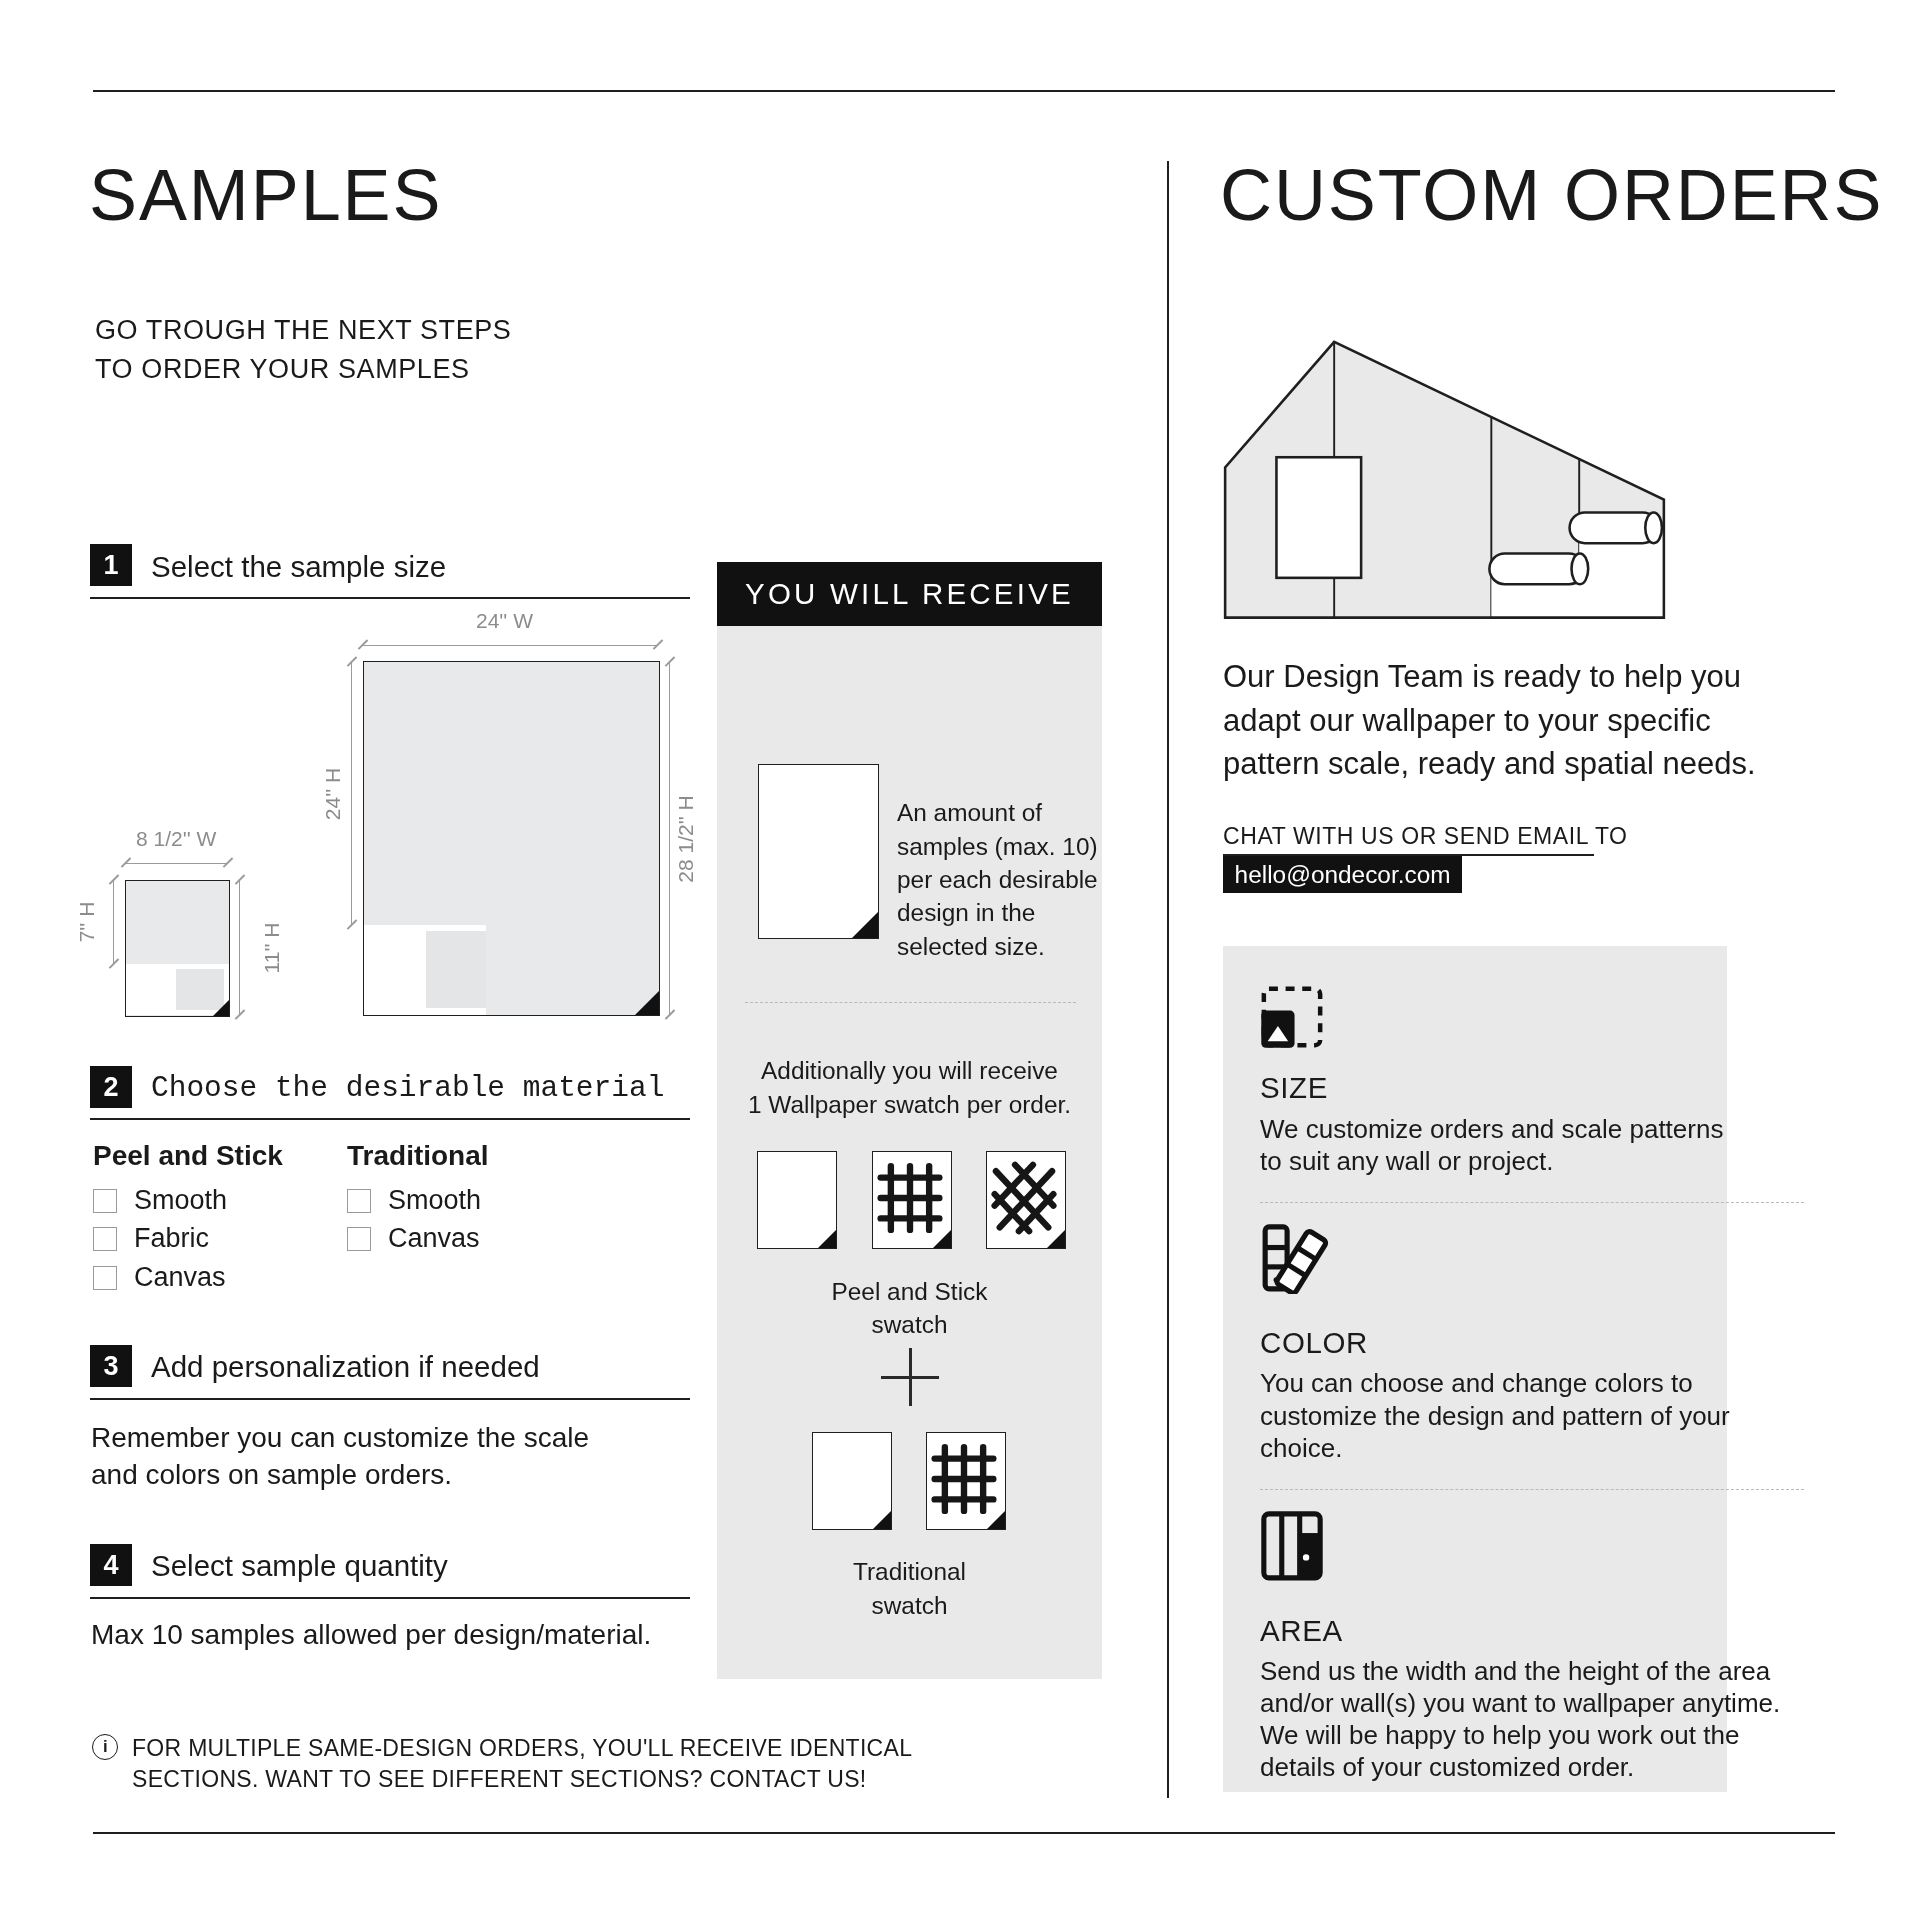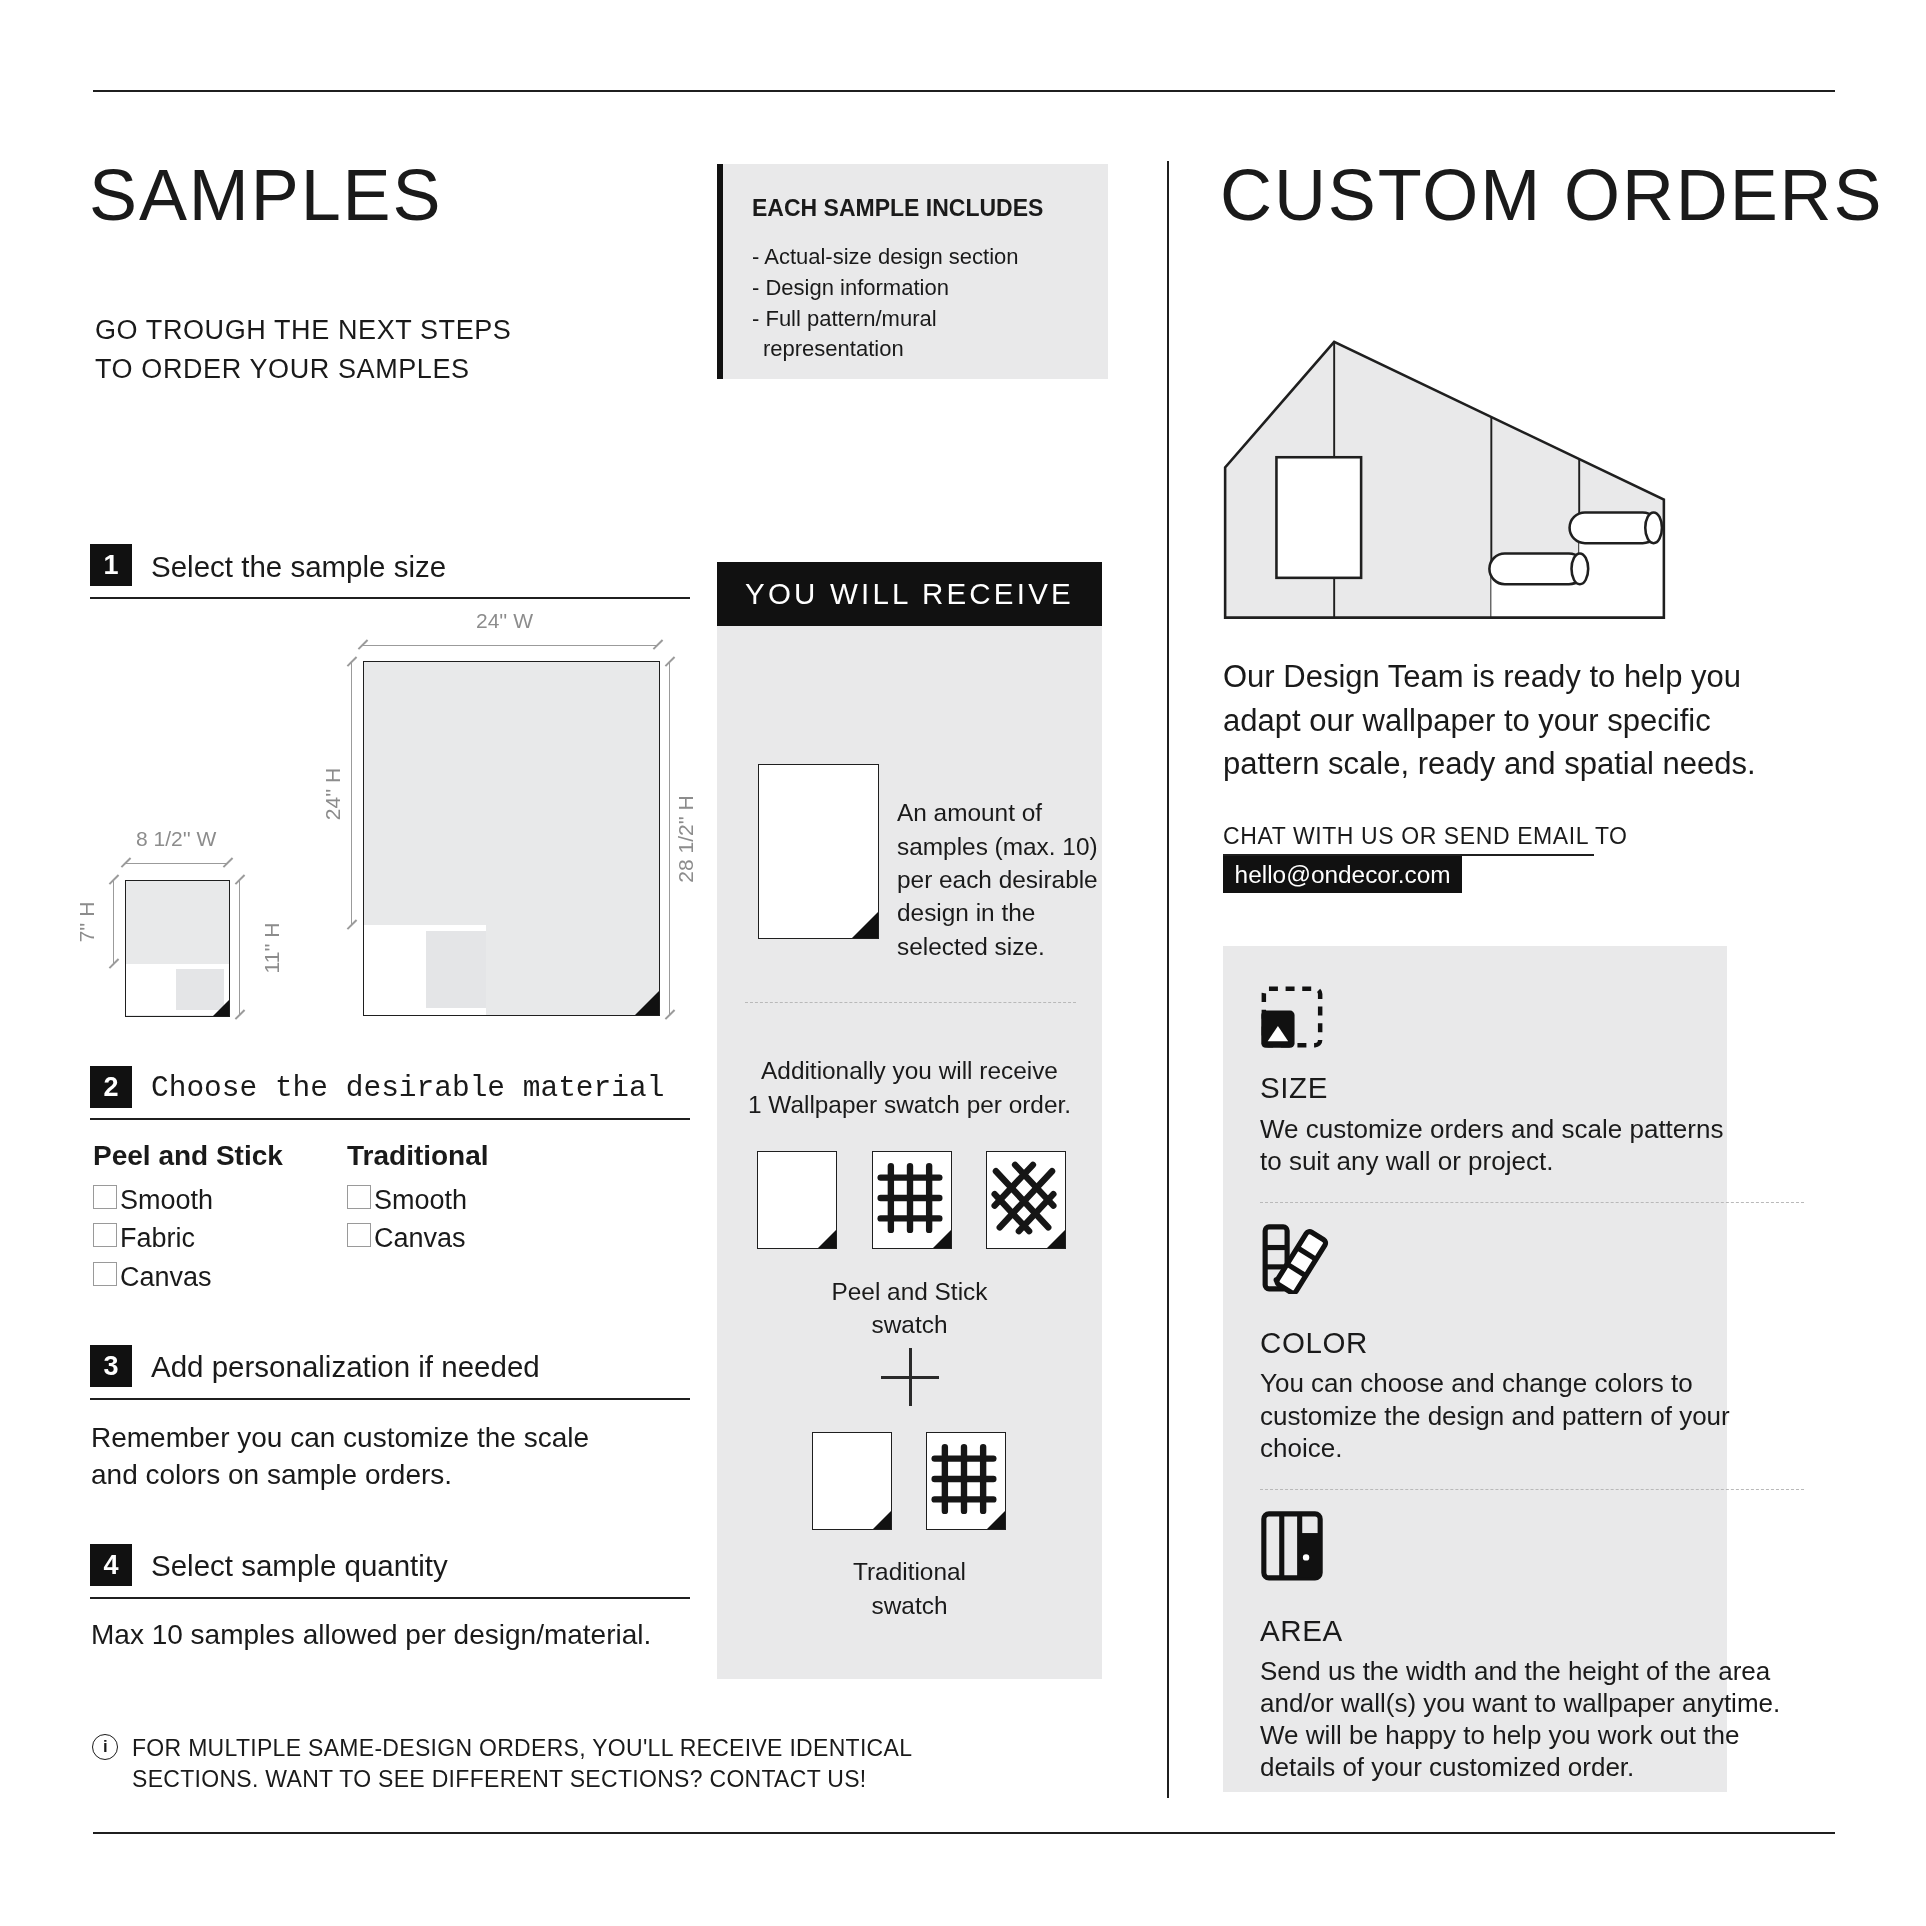--- a/index.html
+++ b/index.html
@@ -10,21 +10,21 @@
   .big-title{font-size:72px;font-weight:400;letter-spacing:1.9px;white-space:nowrap;}
   .subtitle{font-size:27px;letter-spacing:0.6px;line-height:39px;white-space:nowrap;}
   .includes-box{background:#e9e9ea;border-left:6.4px solid #111;}
   .includes-header{font-size:23px;font-weight:700;white-space:nowrap;}
   .includes-item{font-size:22px;line-height:31px;white-space:nowrap;}
   .step-num{width:42px;height:42px;background:#111;color:#fff;font-size:27px;font-weight:700;
             display:flex;align-items:center;justify-content:center;}
   .step-label{font-size:29.5px;white-space:nowrap;}
   .body-text{font-size:28px;white-space:nowrap;}
   .mat-header{font-size:28px;font-weight:700;white-space:nowrap;}
-  .mat-row{display:flex;align-items:flex-start;gap:3px;}
+  .mat-row{display:flex;align-items:center;gap:17px;}
   .checkbox{width:22px;height:22px;border:1.9px solid #9a9a9a;background:#fff;display:inline-block;}
   .mat-label{font-size:27px;white-space:nowrap;}
   .note-text{font-size:23px;letter-spacing:0.3px;white-space:nowrap;}
   .info-circle{width:24.4px;height:24.4px;border:1.9px solid #1a1a1a;border-radius:50%;
                display:flex;align-items:center;justify-content:center;font-size:16.7px;font-weight:700;}
   .sample-rect{background:#e8e9ea;border:1.9px solid #1f1f1f;}
   .white-strip{background:#fff;}
   .mini-swatch{background:#e4e5e7;}
   .fold{width:0;height:0;border-left:22px solid transparent;border-bottom:22px solid #111;}
   .dim{background:#9b9b9b;}
@@ -54,27 +54,20 @@
 <div class="stage">
 
   <div class="abs rule" style="left:93px;top:90px;width:1742px;height:1.9px;"></div>
   <div class="abs rule" style="left:93px;top:1832px;width:1742px;height:1.9px;"></div>
   <div class="abs rule" style="left:1167px;top:161px;width:1.9px;height:1637px;"></div>
 
   <div class="abs big-title" style="left:89px;top:154px;">SAMPLES</div>
   <div class="abs subtitle" style="left:95px;top:311px;">GO TROUGH THE NEXT STEPS</div>
   <div class="abs subtitle" style="left:95px;top:350px;">TO ORDER YOUR SAMPLES</div>
 
-  <div class="abs includes-box" style="left:717px;top:164px;width:385px;height:215px;">
-    <div class="abs includes-header" style="left:29px;top:31px;">EACH SAMPLE INCLUDES</div>
-    <div class="abs includes-item" style="left:29px;top:77px;">- Actual-size design section</div>
-    <div class="abs includes-item" style="left:29px;top:108px;">- Design information</div>
-    <div class="abs includes-item" style="left:29px;top:139px;">- Full pattern/mural</div>
-    <div class="abs includes-item" style="left:40px;top:169px;">representation</div>
-  </div>
 
   <div class="abs step-num" style="left:90px;top:544px;">1</div>
   <div class="abs step-label" style="left:151px;top:550px;">Select the sample size</div>
   <div class="abs rule" style="left:90px;top:597px;width:600px;height:1.9px;"></div>
 
   <div class="abs dim-label" style="left:136px;top:827px;">8 1/2'' W</div>
   <div class="abs dim" style="left:125px;top:863px;width:103px;height:1.3px;"></div>
   <div class="tick" style="left:125px;top:856px;"></div>
   <div class="tick" style="left:227px;top:856px;"></div>
 

